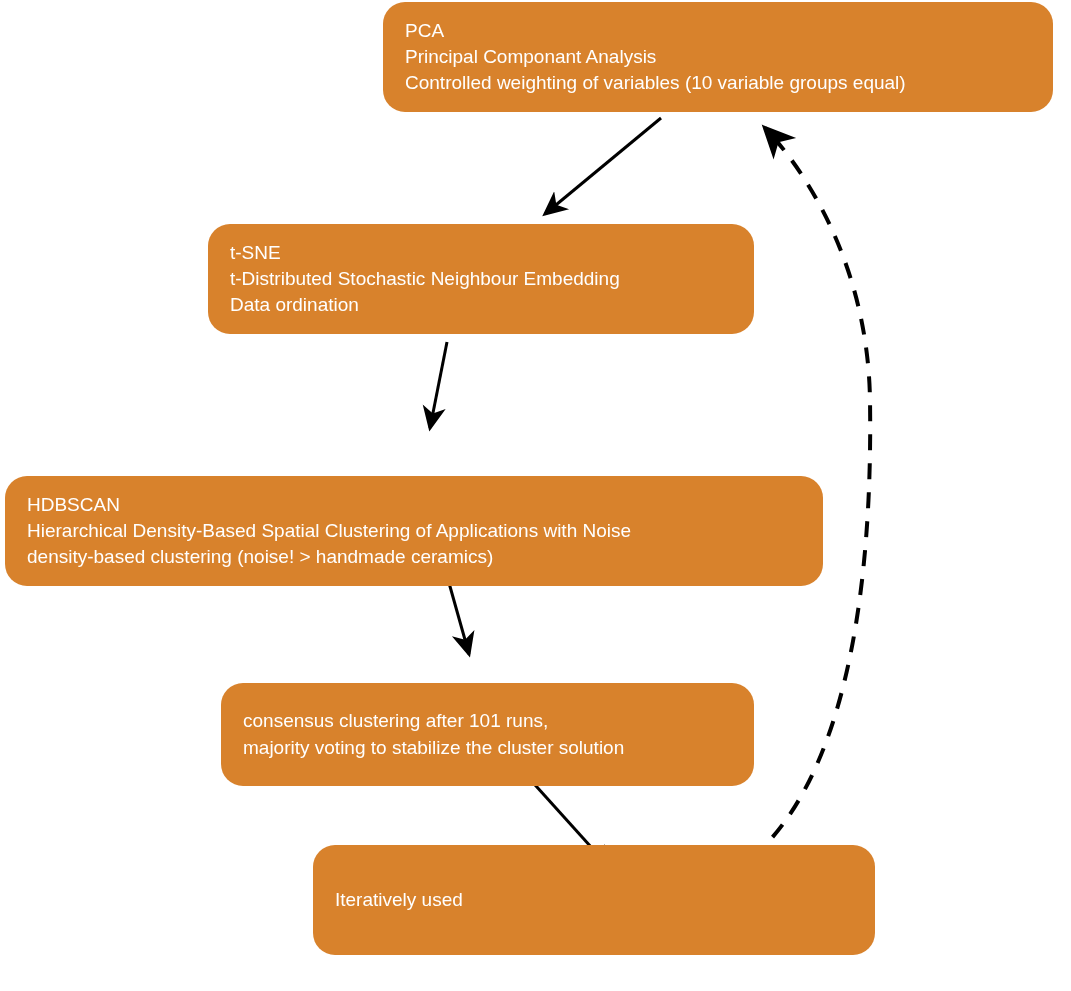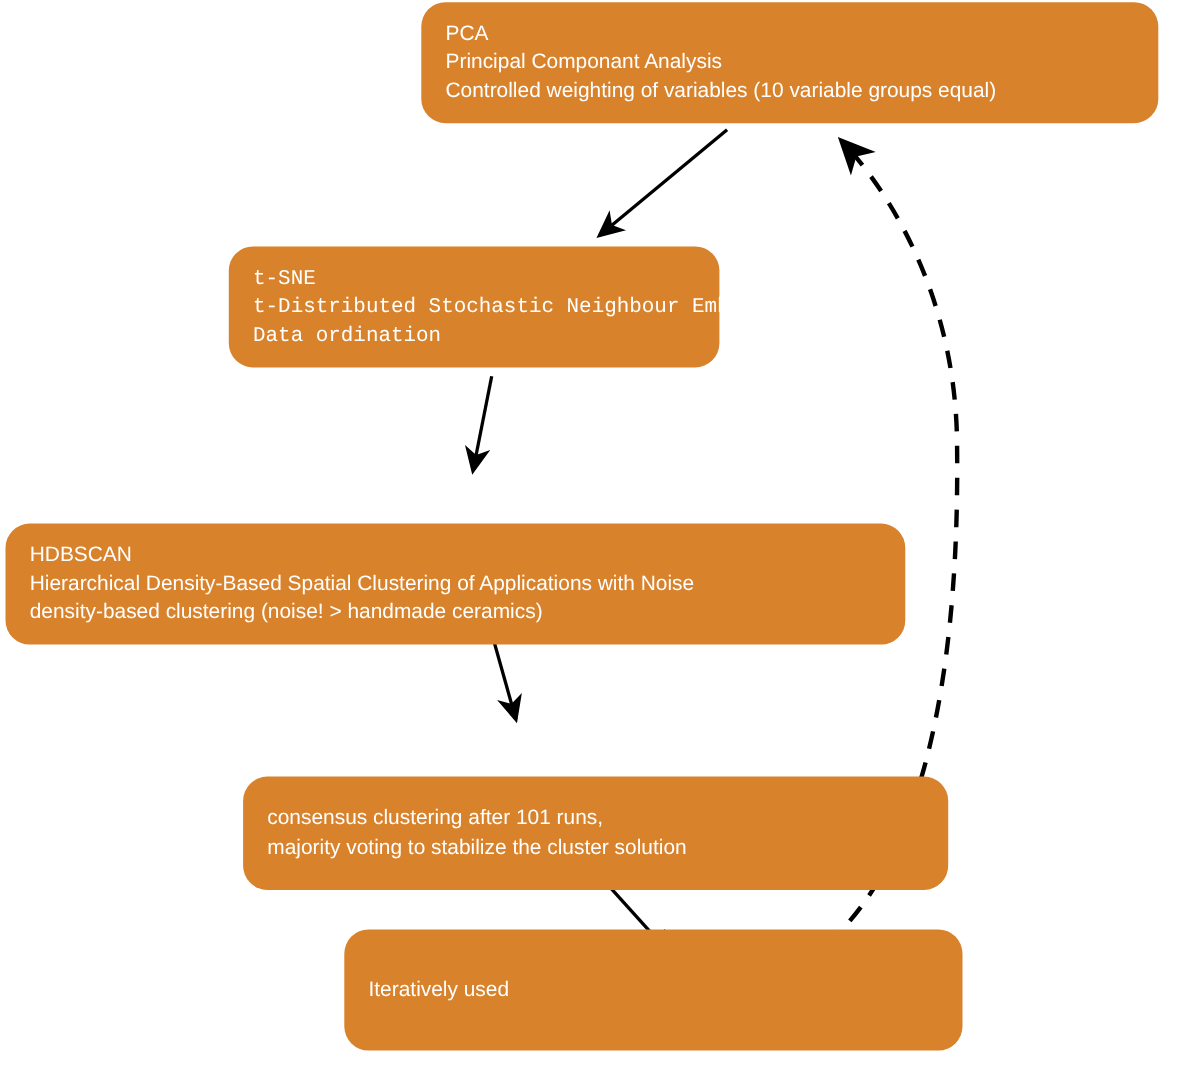--- a/index.html
+++ b/index.html
@@ -40,23 +40,23 @@
     position: absolute;
     left: 0;
     top: 0;
     width: 1071px;
     height: 991px;
     pointer-events: none;
   }
 
   
   #node-pca      { left: 383px; top: 2px;   width: 670px; height: 110px; }
-  #node-tsne     { left: 208px; top: 224px; width: 446px; height: 110px; font-family: Liberation Mono, monospace; }
+  #node-tsne     { left: 208px; top: 224px; width: 546px; height: 110px; }
   #node-hdbscan  { left: 5px;   top: 440px; width: 818px; height: 110px; margin-top: 36px; }
-  #node-consensus{ left: 221px; top: 706px; width: 641px; height: 103px; }
+  #node-consensus{ left: 221px; top: 683px; width: 533px; height: 103px; }
   #node-iterative{ left: 313px; top: 845px; width: 562px; height: 110px; }
 </style>
 </head>
 <body>
 
 <div id="stage">
 
   <svg id="svg-arrows" viewBox="0 0 1071 991">
     <defs>
       <marker id="arrowhead" markerWidth="9" markerHeight="9" refX="7.2" refY="4.5" orient="auto" markerUnits="strokeWidth">

